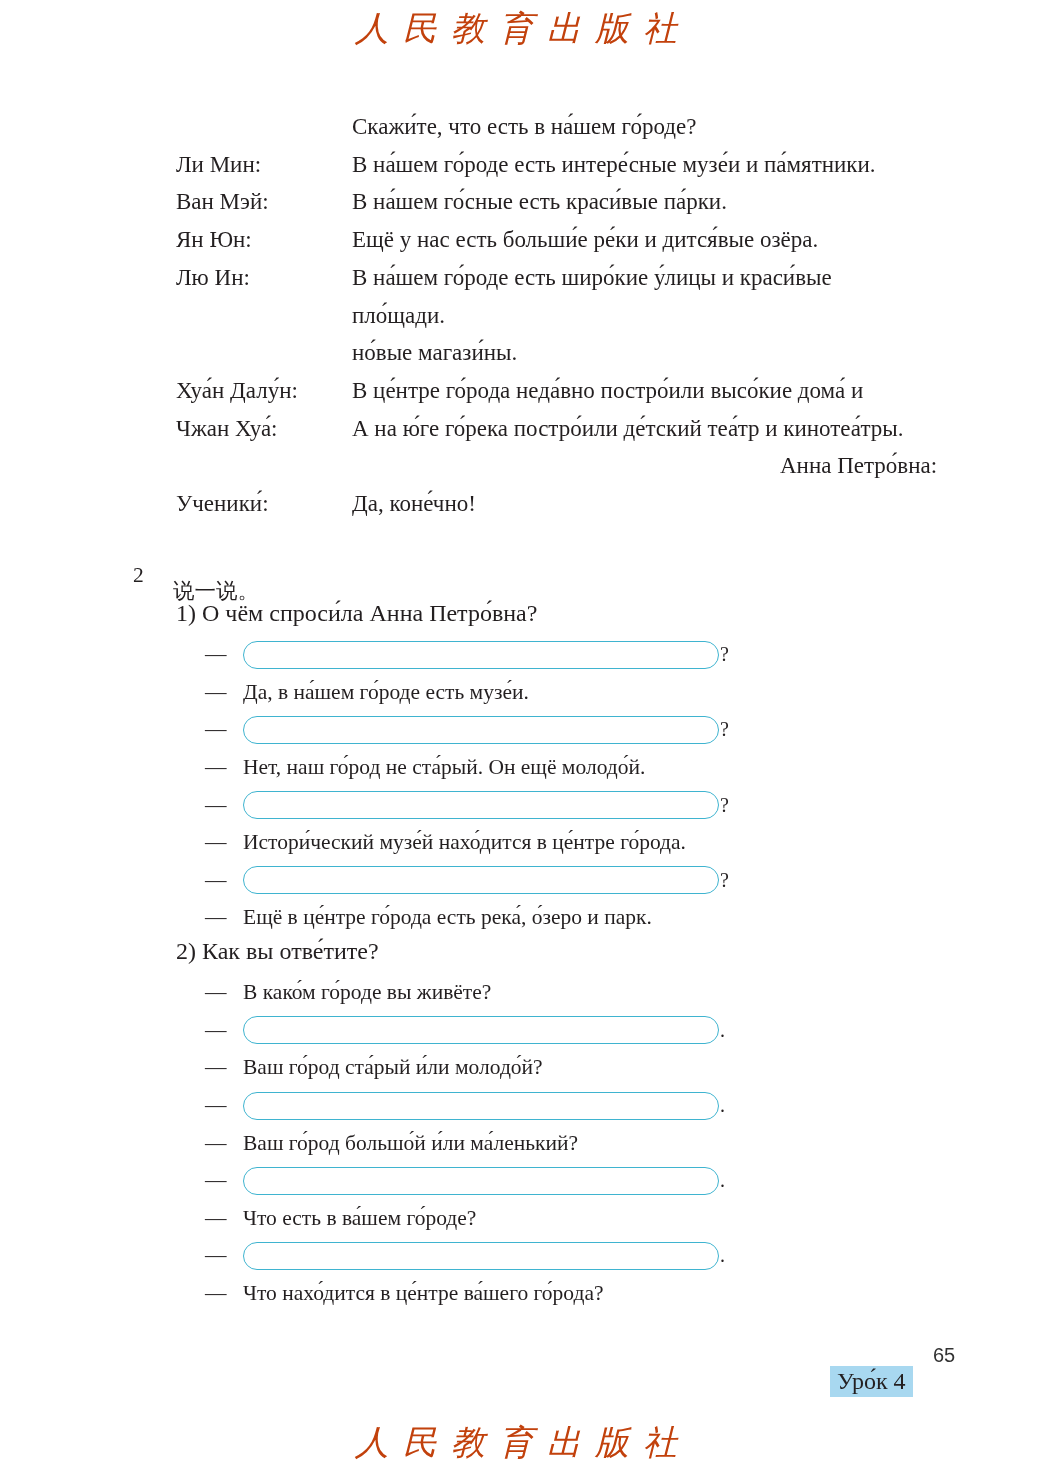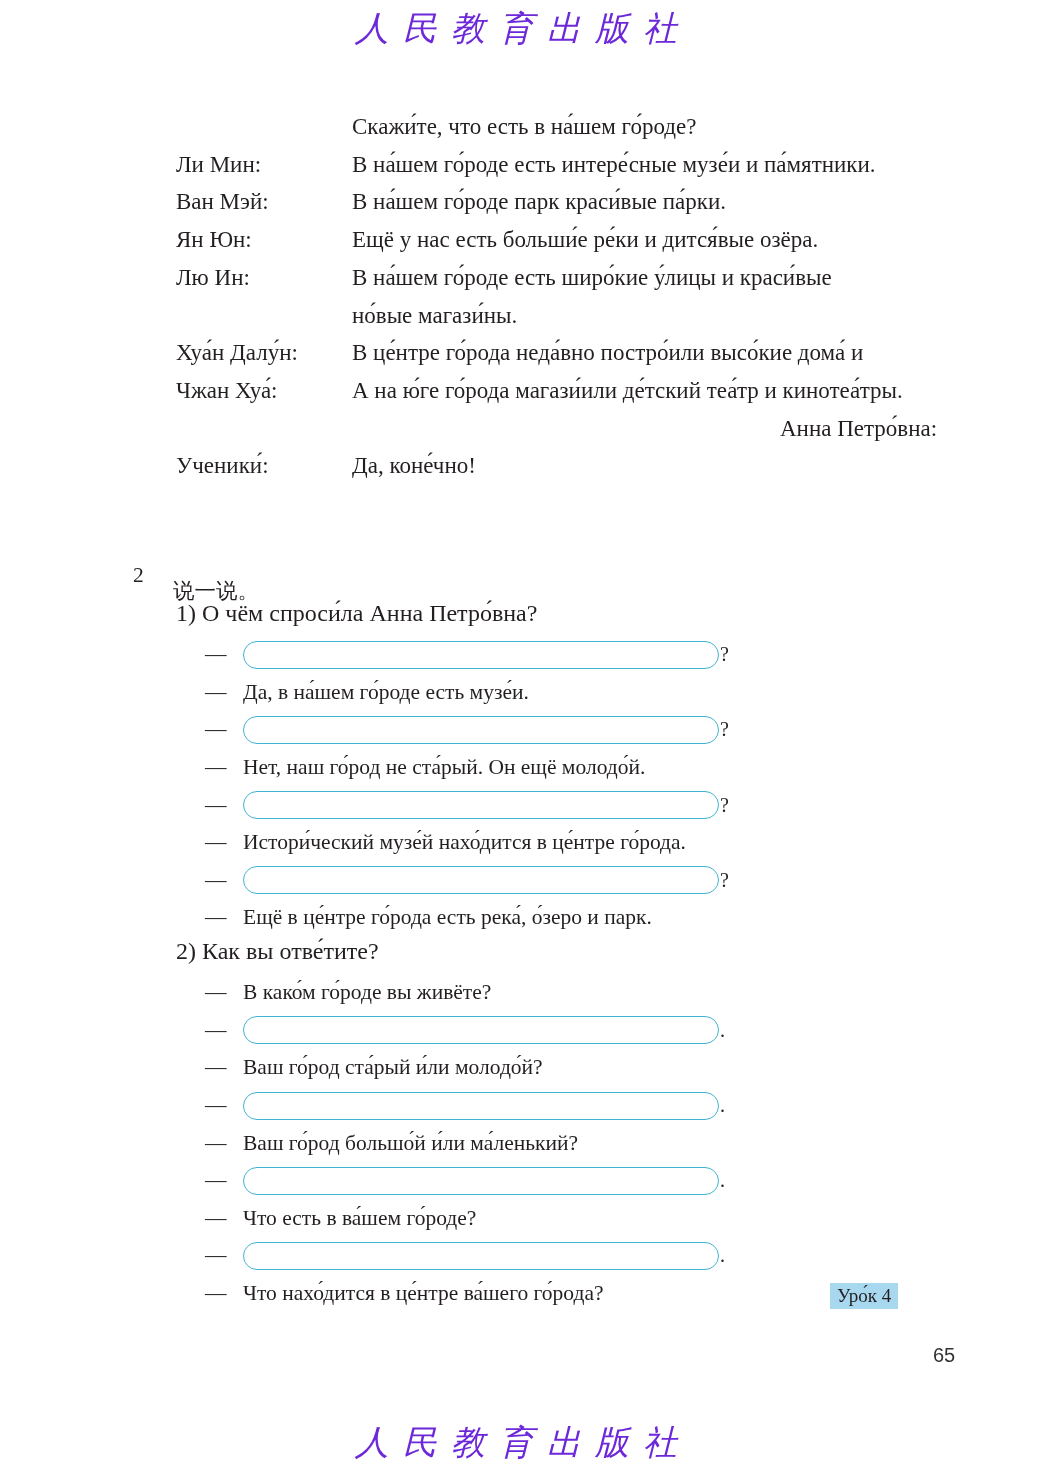--- a/index.html
+++ b/index.html
@@ -3,21 +3,21 @@
   <meta charset="utf-8">
   <style>
     html, body { margin: 0; padding: 0; background: #ffffff; }
     body {
       width: 1043px; height: 1474px; position: relative; overflow: hidden;
       font-family: "Liberation Serif", "DejaVu Serif", serif;
       color: #231f20;
     }
     .logo {
       position: absolute; left: 378px; width: 290px; height: 50px;
-      color: #6d28d9; font-family: "DejaVu Serif", serif;
+      color: #c2410c; font-family: "DejaVu Serif", serif;
       font-style: italic; font-size: 34px; letter-spacing: 14px;
       display: flex; align-items: center; justify-content: center;
       white-space: nowrap;
     }
     .logo.top { top: 4px; }
     .logo.bottom { top: 1418px; }
     .dialog { position: absolute; left: 176px; top: 108px; width: 780px; }
     .dline { display: flex; font-size: 23px; line-height: 37.7px; justify-content: flex-end; }
     .speaker { width: 176px; flex: none; }
     .utter { flex: 1; }
@@ -31,22 +31,22 @@
     .rows.r2 { top: 974px; }
     .row { display: flex; align-items: center; height: 37.6px; font-size: 21.5px; }
     .dash { width: 38px; flex: none; }
     .blank {
       width: 476px; height: 28px; border: 1.6px solid #3fb4d0;
       border-radius: 16px; box-sizing: border-box; background: #fff;
       flex: none;
     }
     .endp { margin-left: 1px; font-size: 20px; }
     .footer-lesson {
-      position: absolute; left: 830px; top: 1283px; background: #a8d8f0;
-      padding: 2px 7px; font-size: 19px;
+      position: absolute; left: 830px; top: 1366px; background: #a8d8f0;
+      padding: 2px 7px; font-size: 24px;
     }
     .page-num {
       position: absolute; left: 933px; top: 1344px;
       font-family: "Liberation Sans", sans-serif; font-size: 20px; color: #333;
     }
   </style>
 </head>
 <body>
 
 <div class="logo top">人民教育出版社</div>
@@ -55,41 +55,45 @@
   <div class="dline">
       <span class="speaker"></span>
       <span class="utter">Скажи́те, что есть в на́шем го́роде?</span>
     </div>
   <div class="dline">
       <span class="speaker">Ли Мин:</span>
       <span class="utter">В на́шем го́роде есть интере́сные музе́и и па́мятники.</span>
     </div>
   <div class="dline">
       <span class="speaker">Ван Мэй:</span>
-      <span class="utter">В на́шем го́роде парк краси́вые па́рки.</span>
+      <span class="utter">В на́шем го́сные есть краси́вые па́рки.</span>
     </div>
   <div class="dline">
       <span class="speaker">Ян Юн:</span>
       <span class="utter">Ещё у нас есть больши́е ре́ки и дится́вые озёра.</span>
     </div>
   <div class="dline">
       <span class="speaker">Лю Ин:</span>
       <span class="utter">В на́шем го́роде есть широ́кие у́лицы и краси́вые</span>
     </div>
   <div class="dline">
       <span class="speaker"></span>
+      <span class="utter">пло́щади.</span>
+    </div>
+  <div class="dline">
+      <span class="speaker"></span>
       <span class="utter">но́вые магази́ны.</span>
     </div>
   <div class="dline">
       <span class="speaker">Хуа́н Далу́н:</span>
       <span class="utter">В це́нтре го́рода неда́вно постро́или высо́кие дома́ и</span>
     </div>
   <div class="dline">
       <span class="speaker">Чжан Хуа́:</span>
-      <span class="utter">А на ю́ге го́рода магази́или де́тский теа́тр и кинотеа́тры.</span>
+      <span class="utter">А на ю́ге го́река постро́или де́тский теа́тр и кинотеа́тры.</span>
     </div>
   <div class="dline">
       <span class="speaker">Анна Петро́вна:</span>
     </div>
   <div class="dline">
       <span class="speaker">Ученики́:</span>
       <span class="utter">Да, коне́чно!</span>
     </div>
 </div>
 

